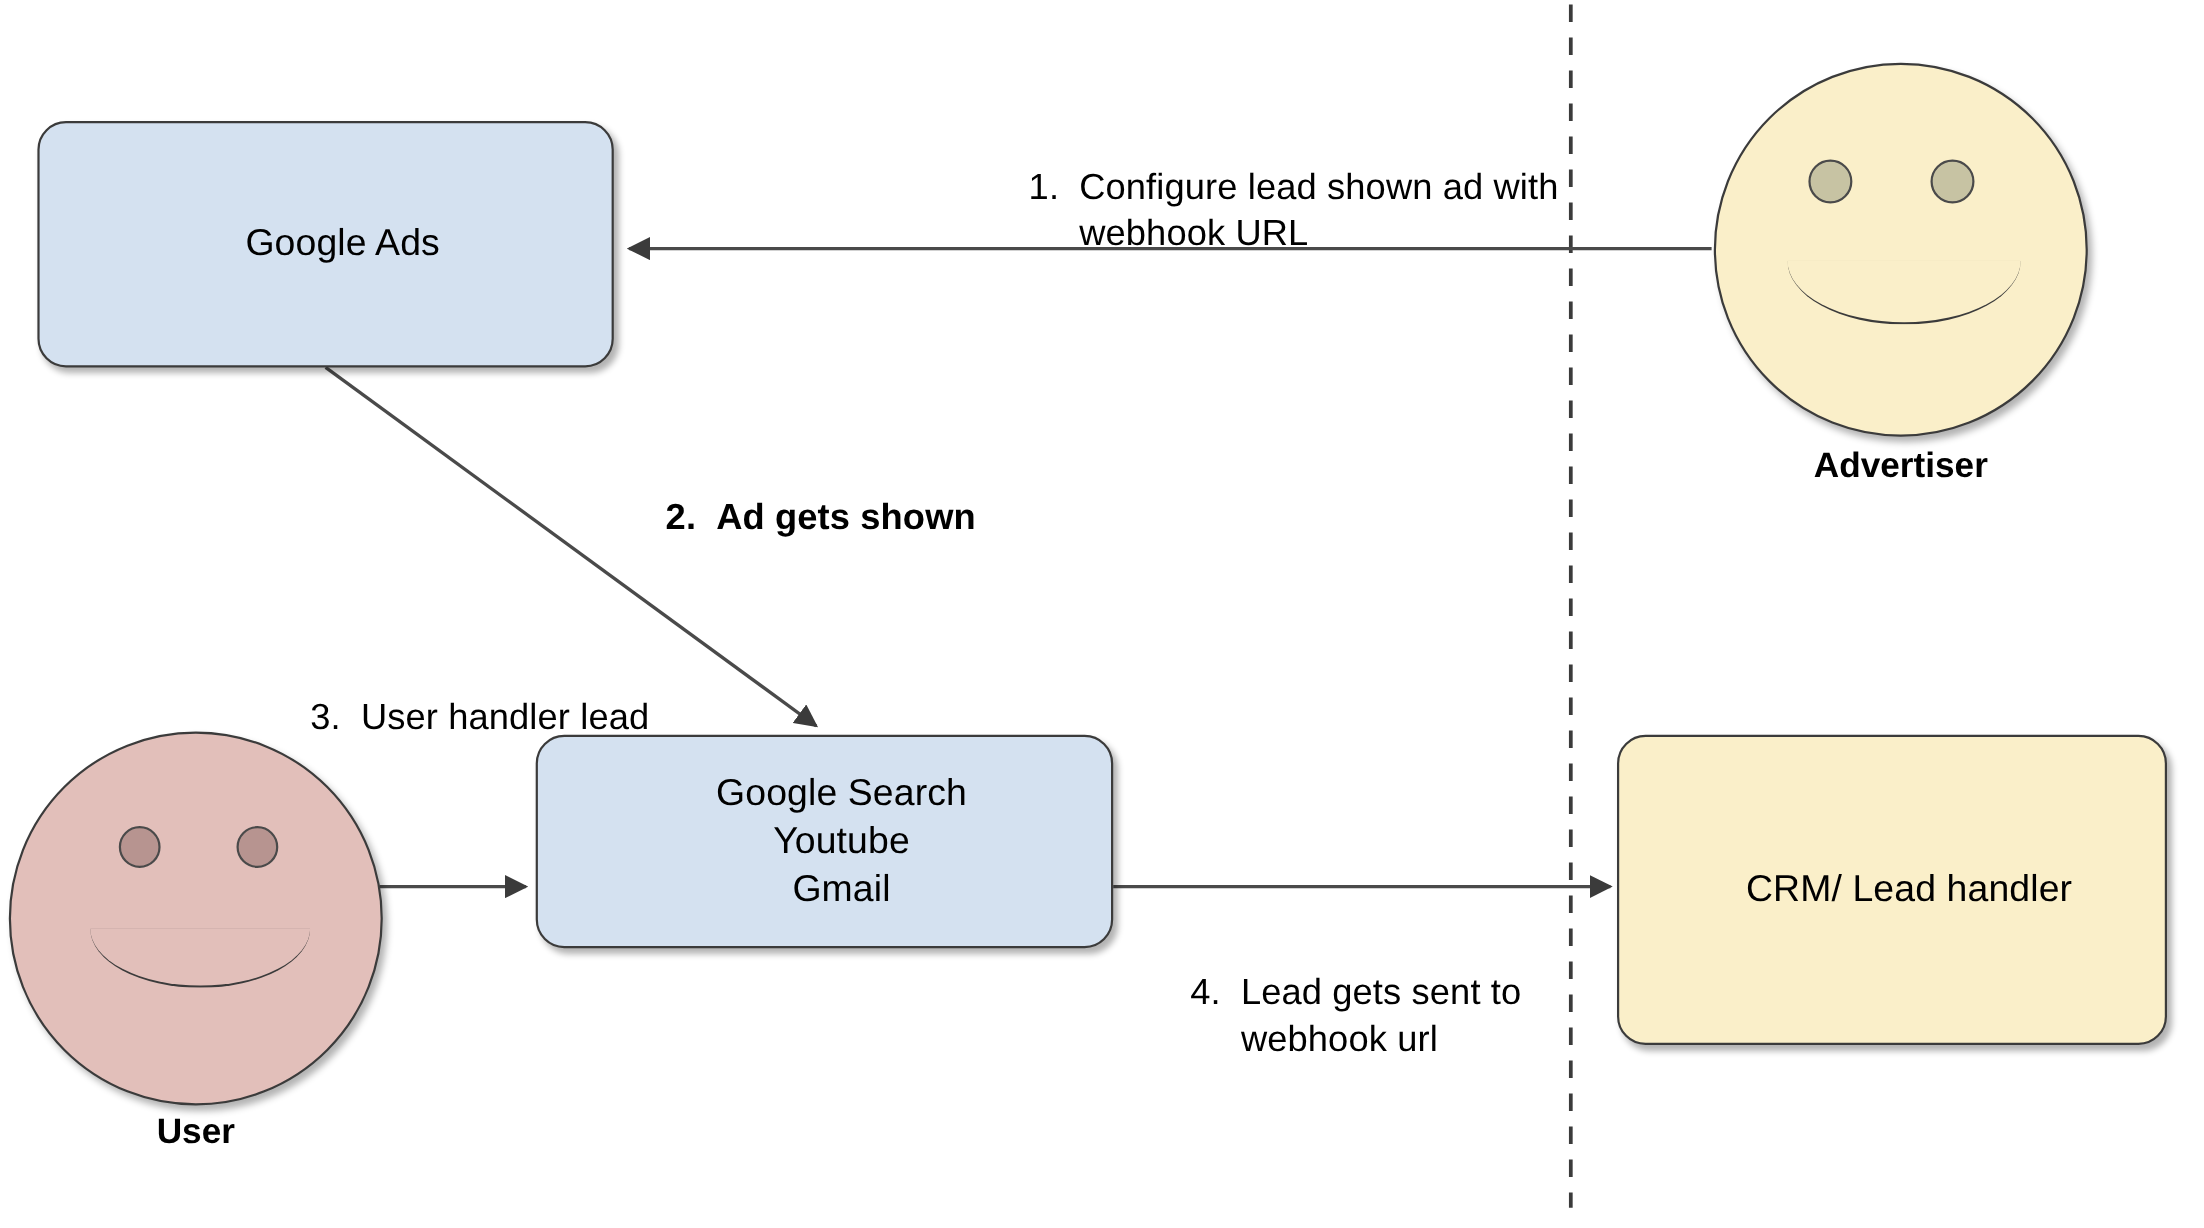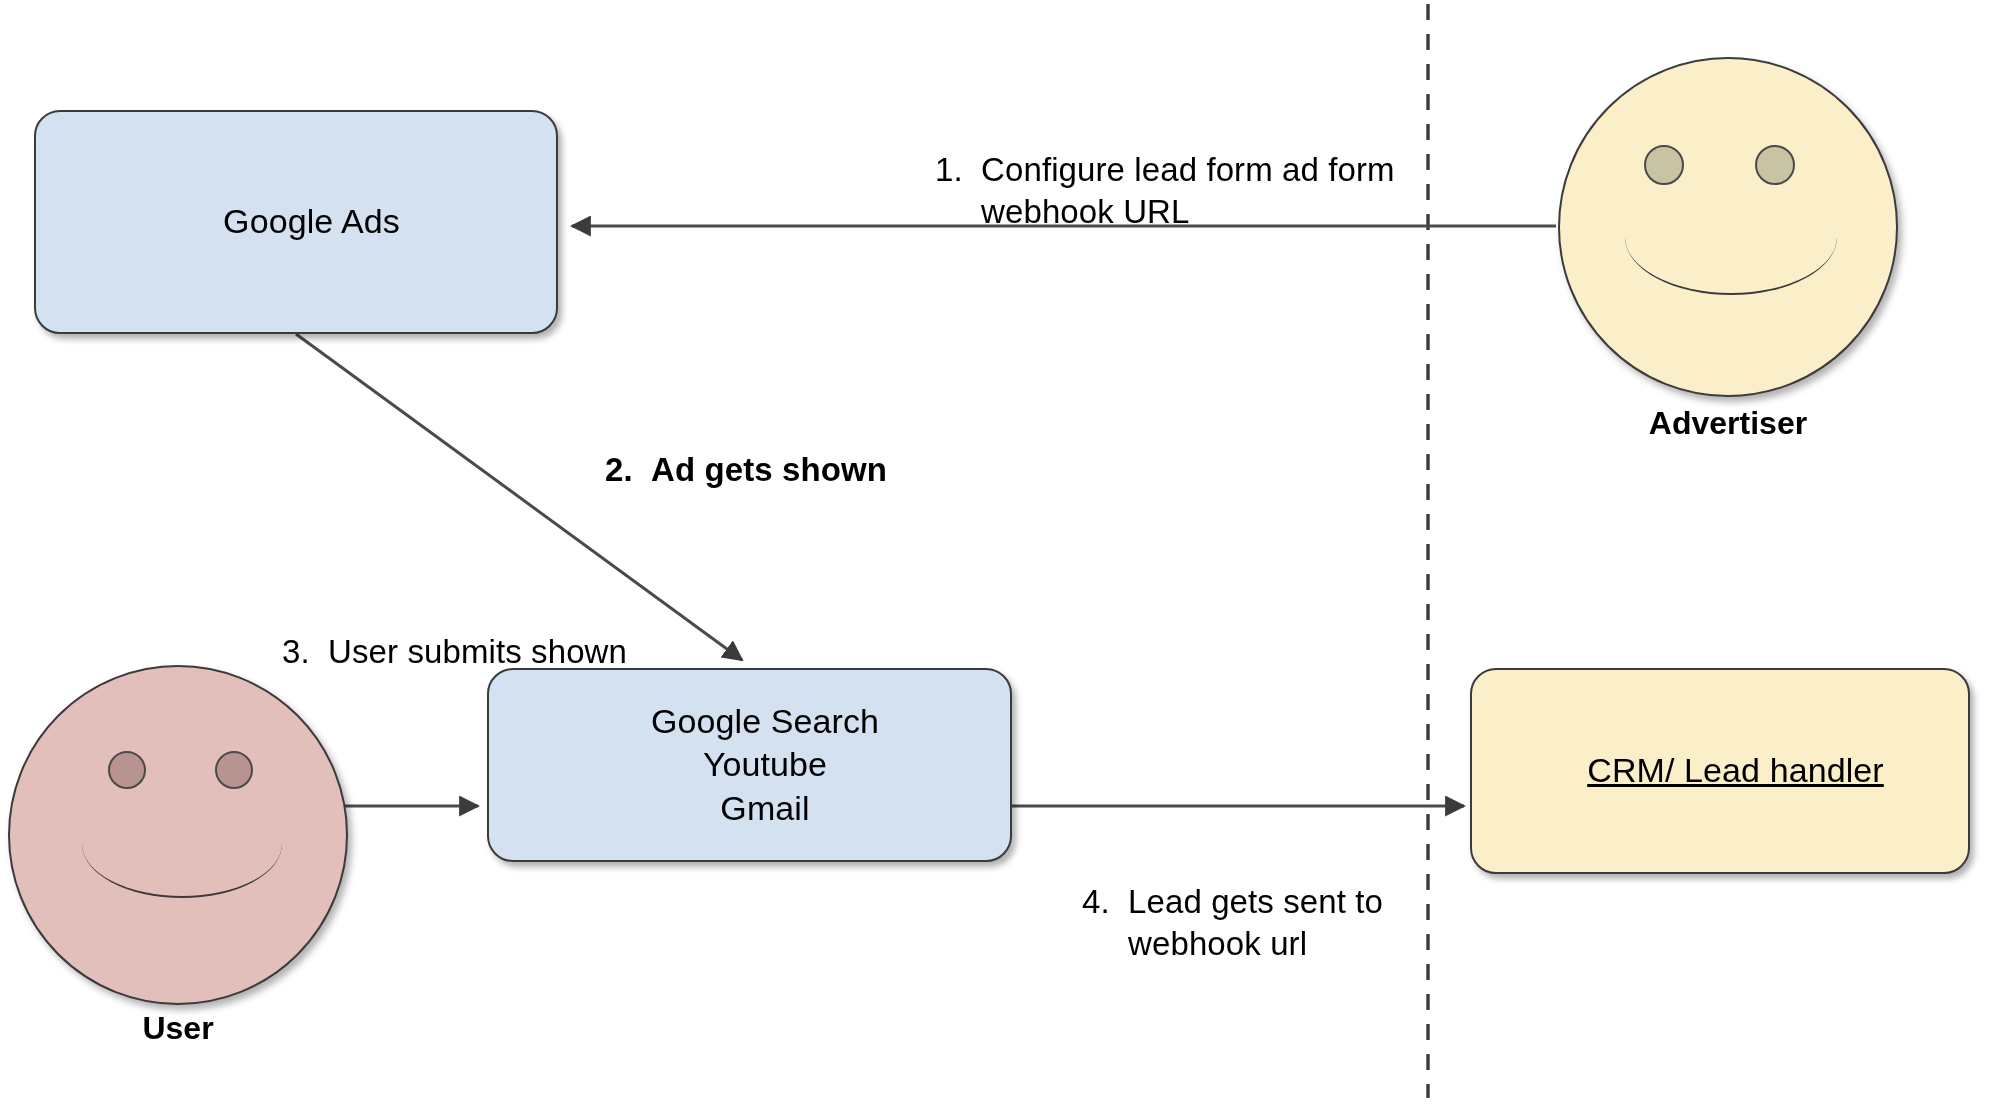--- a/index.html
+++ b/index.html
@@ -122,47 +122,47 @@
   <div class="node box box-blue" style="left:34px; top:110px; width:524px; height:224px;">
     <span class="box-label">Google Ads</span>
   </div>
 
   <div class="node box box-blue" style="left:487px; top:668px; width:525px; height:194px;">
     <span class="box-label" style="white-space:pre-line;">Google Search
 Youtube
 Gmail</span>
   </div>
 
-  <div class="node box box-cream" style="left:1470px; top:668px; width:500px; height:206px;text-decoration:underline;">
+  <div class="node box box-cream" style="left:1470px; top:668px; width:500px; height:282px;">
     <span class="box-label">CRM/ Lead handler</span>
   </div>
 
   <div class="face face-cream" style="left:1558px; top:57px; width:340px; height:340px;">
     <div class="eye eye-cream" style="left:84px; top:86px; width:40px; height:40px;"></div>
     <div class="eye eye-cream" style="left:195px; top:86px; width:40px; height:40px;"></div>
     <div class="mouth" style="left:65px; top:178px; width:212px; height:58px;"></div>
   </div>
   <div class="face-caption" style="left:1558px; top:405px; width:340px;">Advertiser</div>
 
   <div class="face face-rose" style="left:8px; top:665px; width:340px; height:340px;">
     <div class="eye eye-rose" style="left:98px; top:84px; width:38px; height:38px;"></div>
     <div class="eye eye-rose" style="left:205px; top:84px; width:38px; height:38px;"></div>
     <div class="mouth" style="left:72px; top:177px; width:200px; height:54px;"></div>
   </div>
   <div class="face-caption" style="left:8px; top:1010px; width:340px;">User</div>
 
   <div class="edge-label" style="left:898px; top:108px;">
-    <span class="num">1.</span><span class="lines"><span>Configure lead form ad form</span><br><span>webhook URL</span></span>
+    <span class="num">1.</span><span class="lines"><span>Configure lead shown ad with</span><br><span>webhook URL</span></span>
   </div>
 
   <div class="edge-label" style="left:568px; top:408px;font-weight:bold;">
     <span class="num">2.</span><span class="lines"><span>Ad gets shown</span></span>
   </div>
 
   <div class="edge-label" style="left:245px; top:590px;">
-    <span class="num">3.</span><span class="lines"><span>User submits shown</span></span>
+    <span class="num">3.</span><span class="lines"><span>User handler lead</span></span>
   </div>
 
   <div class="edge-label" style="left:1045px; top:840px;">
     <span class="num">4.</span><span class="lines"><span>Lead gets sent to</span><br><span>webhook url</span></span>
   </div>
 
 </div>
 
 </body></html>

